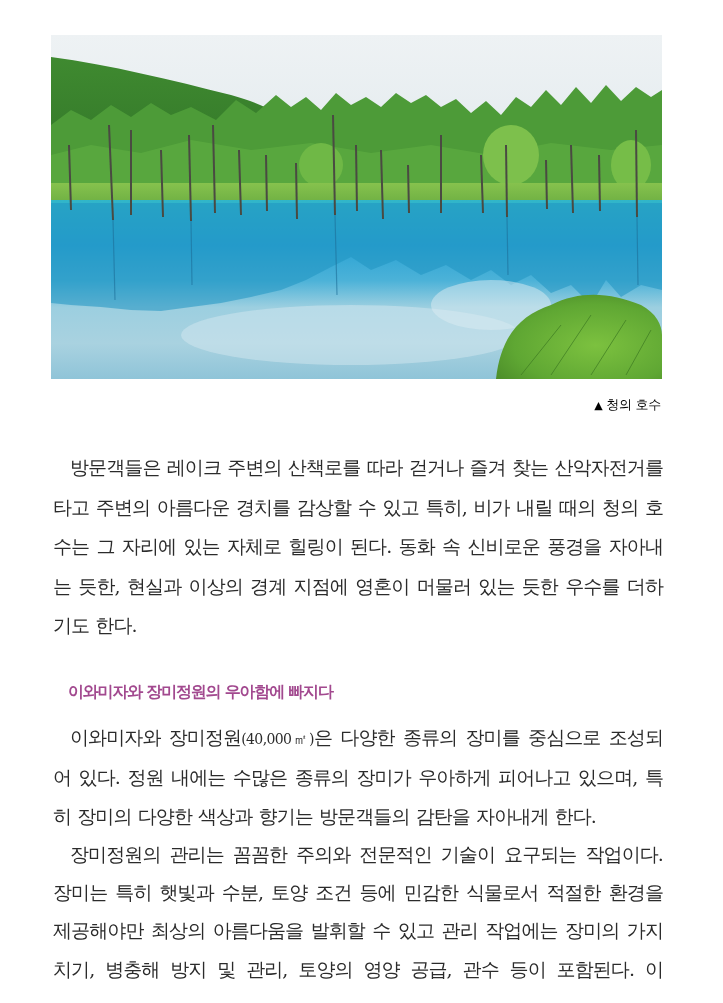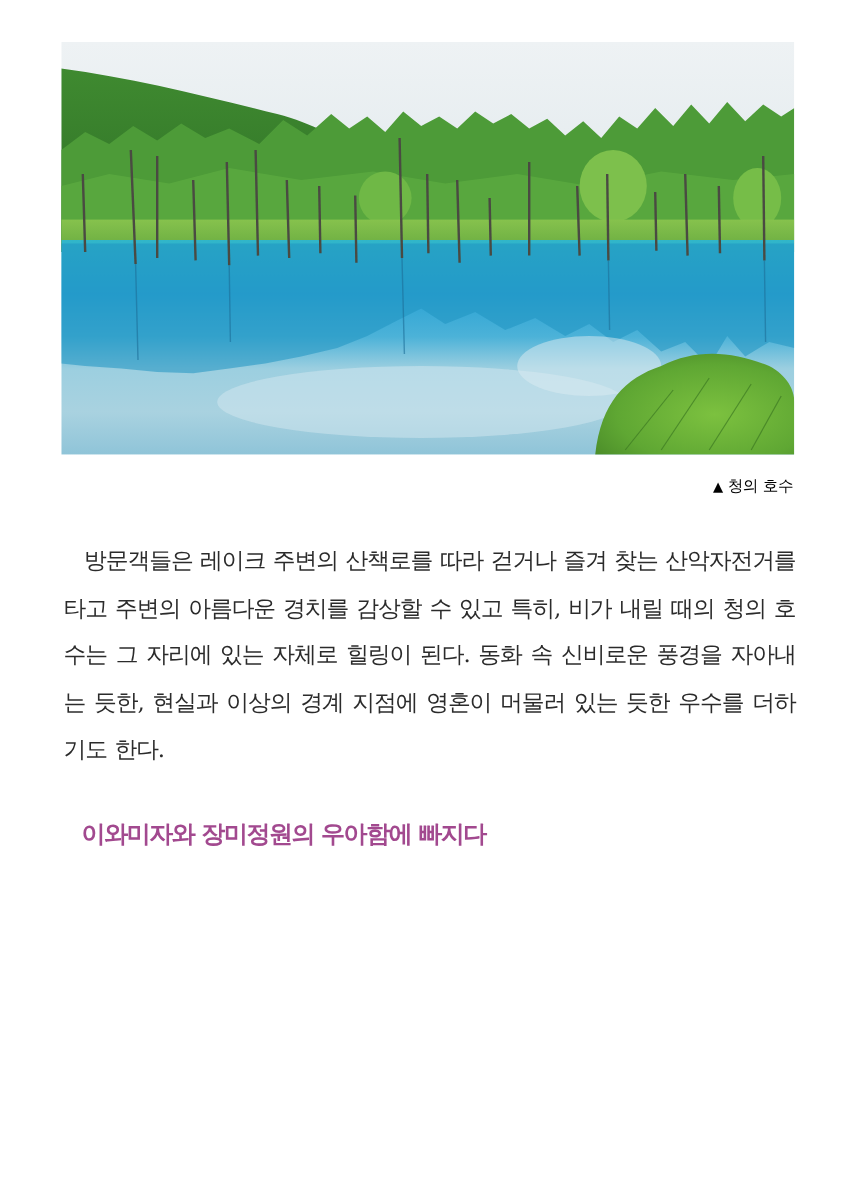--- a/index.html
+++ b/index.html
@@ -46,21 +46,21 @@
       text-align-last: left;
     }
     .para { margin: 0; text-indent: 17px; }
     #p1 { top: 448px; }
     .heading {
       position: absolute;
       left: 68px;
       top: 682px;
       font-family: "DejaVu Sans", "Liberation Sans", sans-serif;
       font-weight: bold;
-      font-size: 20px;
+      font-size: 16px;
       letter-spacing: -1.2px;
       color: #a2498f;
     }
     #p2 { top: 718px; line-height: 38.3px; }
     .small { font-size: 14px; letter-spacing: -0.6px; }
     .line-last-justify { text-align-last: justify; }
   </style>
 </head>
 <body>
 
@@ -159,13 +159,15 @@
   <span class="tri">▲</span><span>청의 호수</span>
 </div>
 
 <div class="body-text" id="p1">
   <p class="para">방문객들은 레이크 주변의 산책로를 따라 걷거나 즐겨 찾는 산악자전거를 타고 주변의 아름다운 경치를 감상할 수 있고 특히, 비가 내릴 때의 청의 호수는 그 자리에 있는 자체로 힐링이 된다. 동화 속 신비로운 풍경을 자아내는 듯한, 현실과 이상의 경계 지점에 영혼이 머물러 있는 듯한 우수를 더하기도 한다.</p>
 </div>
 
 <div class="heading">이와미자와 장미정원의 우아함에 빠지다</div>
 
 <div class="body-text" id="p2">
+  <p class="para"><span>이와미자와 장미정원</span><span class="small">(40,000㎡)</span><span>은 다양한 종류의 장미를 중심으로 조성되어 있다. 정원 내에는 수많은 종류의 장미가 우아하게 피어나고 있으며, 특히 장미의 다양한 색상과 향기는 방문객들의 감탄을 자아내게 한다.</span></p>
+  <p class="para line-last-justify">장미정원의 관리는 꼼꼼한 주의와 전문적인 기술이 요구되는 작업이다. 장미는 특히 햇빛과 수분, 토양 조건 등에 민감한 식물로서 적절한 환경을 제공해야만 최상의 아름다움을 발휘할 수 있고 관리 작업에는 장미의 가지치기, 병충해 방지 및 관리, 토양의 영양 공급, 관수 등이 포함된다. 이</p>
 </div>
 
 </body></html>

